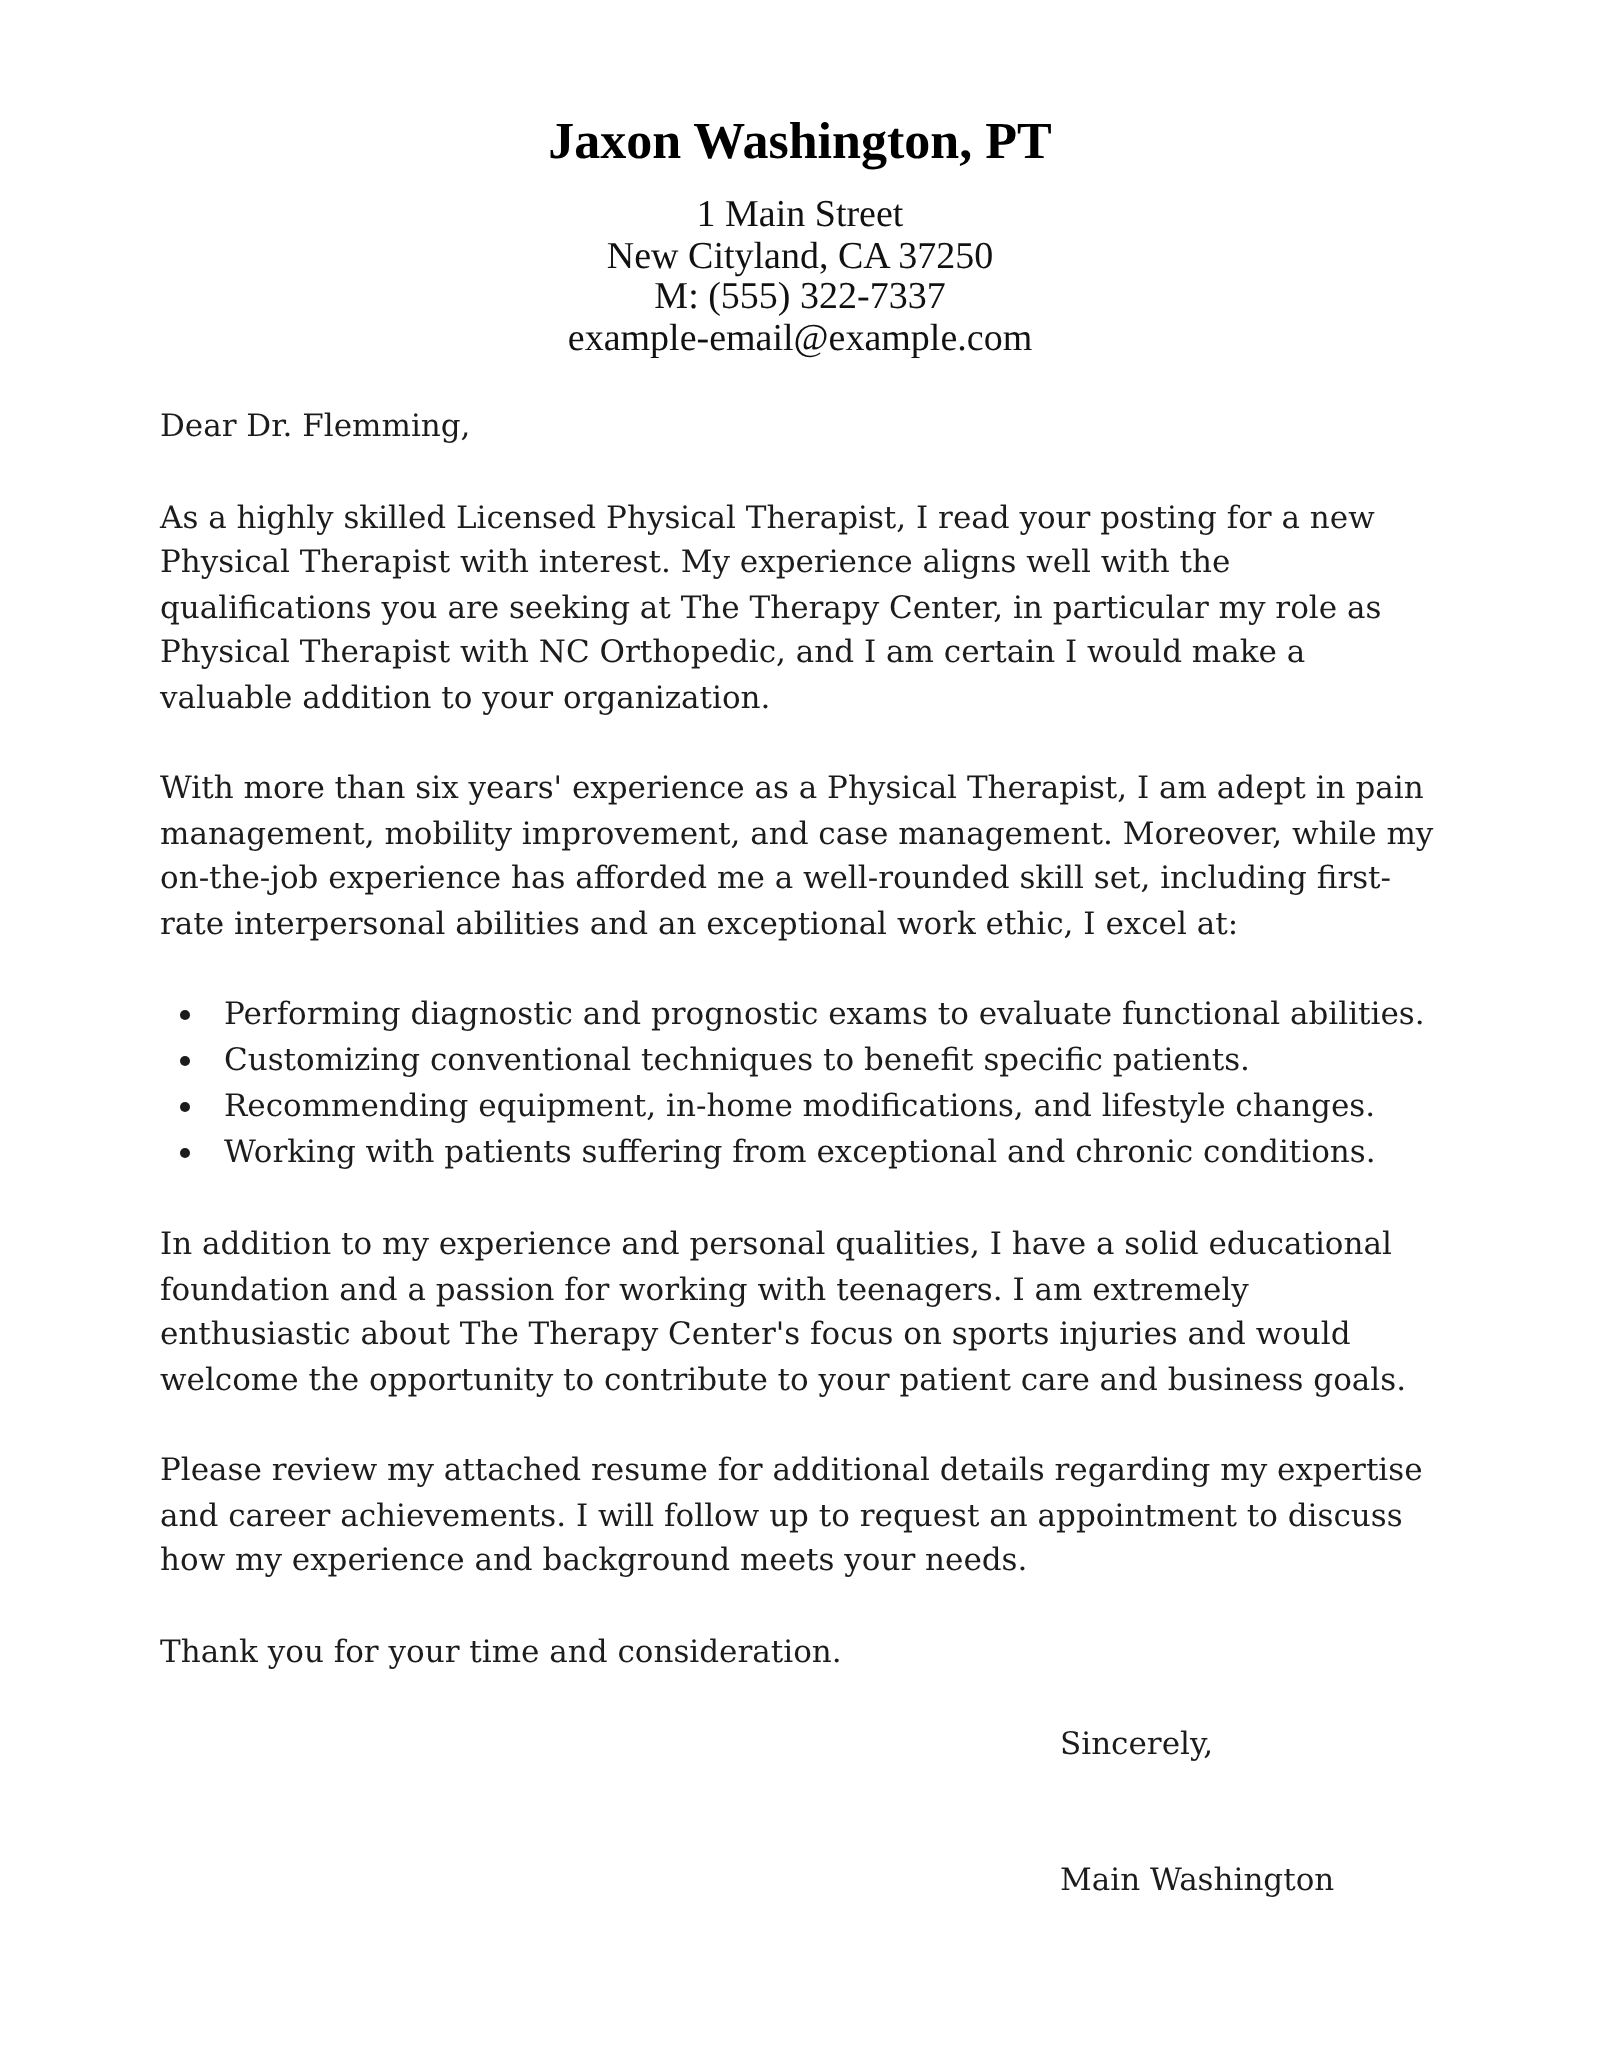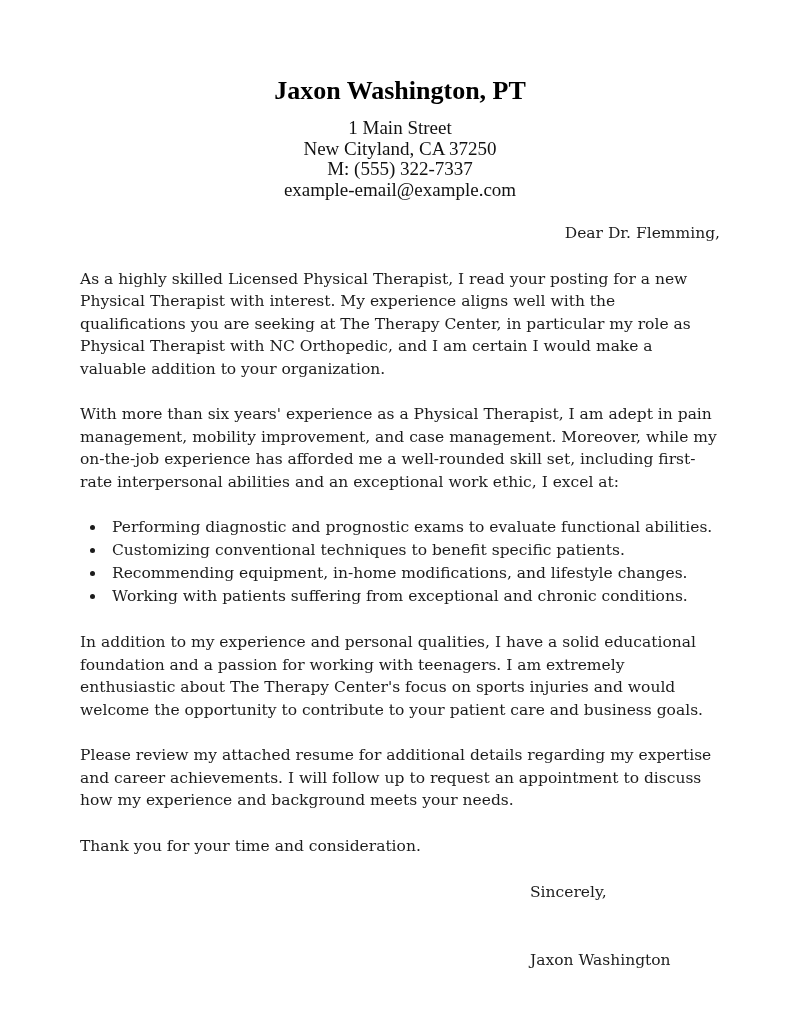--- a/index.html
+++ b/index.html
@@ -7,21 +7,21 @@
     padding: 0;
     background: #ffffff;
   }
   .page {
     position: relative;
     width: 800px;
     height: 1035px;
     margin: 0 auto;
     background: #ffffff;
     box-sizing: border-box;
-    padding: 76px 80px 0 80px;
+    padding: 56px 80px 0 80px;
     color: #1c1c1c;
     font-family: "DejaVu Serif", serif;
     overflow: hidden;
   }
   .letter-header {
     text-align: center;
     font-family: "Liberation Serif", serif;
   }
   .author-name {
     font-family: "Liberation Serif", serif;
@@ -39,21 +39,20 @@
   .body-text {
     margin-top: 22px;
     font-size: 15.5px;
     line-height: 22.5px;
   }
   .para {
     margin: 0 0 23px 0;
   }
   .salutation {
     margin: 0 0 23px 0;
-    text-align: right;
   }
   ul.bullet-list {
     margin: 0 0 23px 0;
     padding: 0 0 0 26px;
     list-style: disc;
   }
   ul.bullet-list li {
     margin: 0;
     padding-left: 6px;
     line-height: 23px;
@@ -97,17 +96,17 @@
     </ul>
 
     <p class="para">In addition to my experience and personal qualities, I have a solid educational foundation and a passion for working with teenagers. I am extremely enthusiastic about The Therapy Center's focus on sports injuries and would welcome the opportunity to contribute to your patient care and business goals.</p>
 
     <p class="para">Please review my attached resume for additional details regarding my expertise and career achievements. I will follow up to request an appointment to discuss how my experience and background meets your needs.</p>
 
     <p class="para thanks">Thank you for your time and consideration.</p>
 
     <p class="valediction">Sincerely,</p>
 
-    <p class="signature">Jaxon Washington</p>
+    <p class="signature">Main Washington</p>
 
   </div>
 
 </div>
 
 </body></html>

